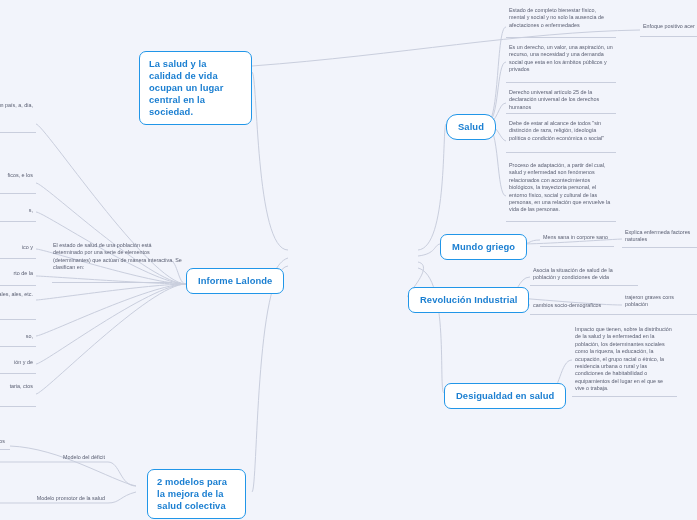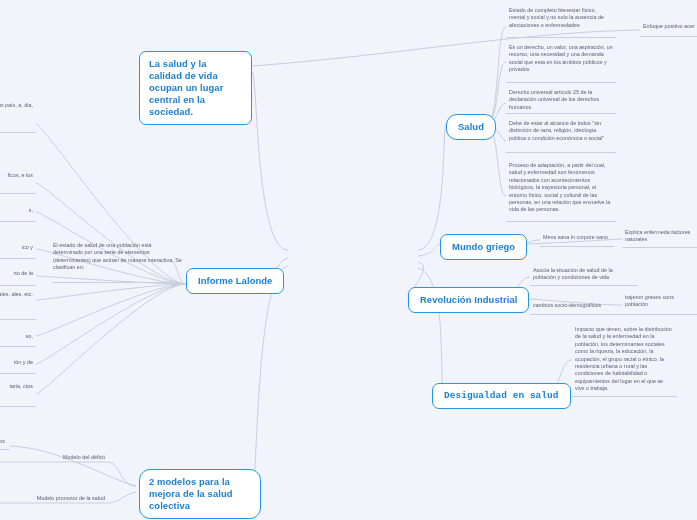--- a/index.html
+++ b/index.html
@@ -130,29 +130,29 @@
   </div>
 
   <div class="node topic one-line" style="left:440px;top:234px;">
     <span>Mundo griego</span>
   </div>
 
   <div class="node topic one-line" style="left:408px;top:287px;">
     <span>Revolución Industrial</span>
   </div>
 
-  <div class="node topic one-line" style="left:432px;top:383px;font-family:Liberation Mono, monospace;">
+  <div class="node topic one-line" style="left:444px;top:383px;">
     <span>Desigualdad en salud</span>
   </div>
 
   <div class="node topic one-line" style="left:186px;top:268px;">
     <span>Informe Lalonde</span>
   </div>
 
-  <div class="node topic" style="left:139px;top:469px;width:122px;border-radius:11px;">
+  <div class="node topic" style="left:147px;top:469px;width:99px;">
     <span>2 modelos para la mejora de la salud colectiva</span>
   </div>
 
   <div class="leaf right" style="left:640px;top:21px;width:60px;">
     <span>Enfoque positivo acer</span>
   </div>
   <div class="underline" style="left:640px;top:36px;width:57px;"></div>
 
   <div class="leaf right" style="left:506px;top:5px;width:110px;">
     <span>Estado de completo bienestar físico, mental y social y no solo la ausencia de afectaciones o enfermedades</span>

